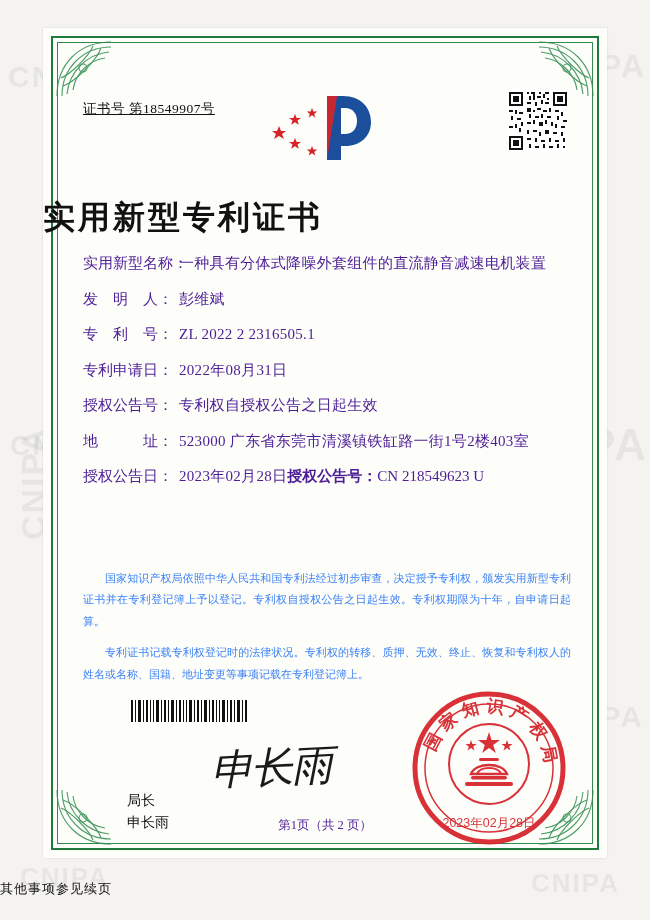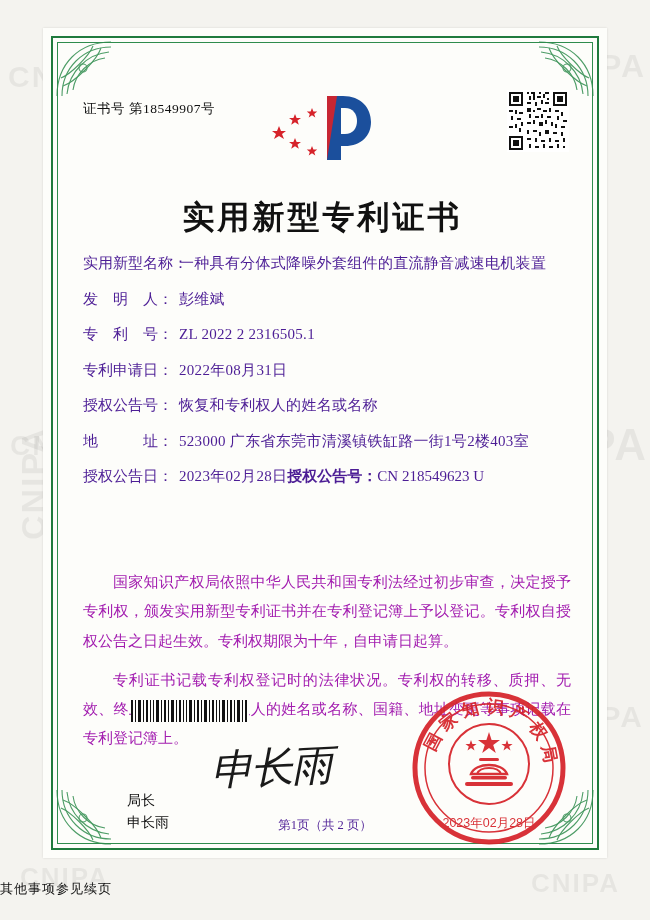--- a/index.html
+++ b/index.html
@@ -48,39 +48,40 @@
   .corner svg{display:block}
   .c-tl{left:10px;top:10px;}
   .c-tr{right:10px;top:10px;transform:scaleX(-1);}
   .c-bl{left:10px;bottom:10px;transform:scaleY(-1);}
   .c-br{right:10px;bottom:10px;transform:scale(-1,-1);}
 
   .cert-no{
     position:absolute;left:40px;top:72px;
     font-size:13.5px;color:#111;
     letter-spacing:.5px;
+    text-decoration:underline;
   }
 
   
   .logo{
     position:absolute;left:50%;top:58px;
     transform:translateX(-50%);
     width:120px;height:78px;
   }
   
   .qr{
     position:absolute;right:38px;top:62px;
     width:62px;height:62px;
     background:#fff;
   }
   .qr svg{display:block}
 
   .title{
     position:absolute;left:0;right:5px;top:168px;
-    text-align:center;
+    text-align:left;
     font-size:32px;
     font-weight:bold;
     letter-spacing:3px;
     color:#111;
     font-family:"Liberation Serif", serif;
   }
 
   .fields{
     position:absolute;left:40px;right:34px;top:226px;
     font-size:15px;color:#4c1d95;
@@ -99,23 +100,23 @@
   }
   .val{flex:1;letter-spacing:.3px;}
   .row.two .val{flex:0 0 auto;}
   .sec-lbl{
     white-space:nowrap;
     font-weight:bold;
   }
 
   .para{
     position:absolute;left:40px;right:36px;top:540px;
-    font-size:15px;
+    font-size:11px;
     line-height:1.95;
-    color:#a21caf;
+    color:#3b82f6;
     text-align:justify;
   }
   .para p{margin:0 0 10px 0;text-indent:2em;}
 
   .barcode{
     position:absolute;left:88px;top:672px;
     width:118px;height:22px;
   }
 
   .sign-block{
@@ -339,21 +340,21 @@
       <div class="val">ZL 2022 2 2316505.1</div>
     </div>
 
     <div class="row">
       <div class="lbl"><span>专利申请日</span>：</div>
       <div class="val">2022年08月31日</div>
     </div>
 
     <div class="row">
       <div class="lbl"><span>授权公告号</span>：</div>
-      <div class="val">恢复和专利权人的姓名或名称</div>
+      <div class="val">专利权自授权公告之日起生效</div>
     </div>
 
     <div class="row">
       <div class="lbl"><span>地　　　址</span>：</div>
       <div class="val">523000 广东省东莞市清溪镇铁缸路一街1号2楼403室</div>
     </div>
 
     <div class="row two">
       <div class="lbl"><span>授权公告日</span>：</div>
       <div class="val">2023年02月28日</div>

